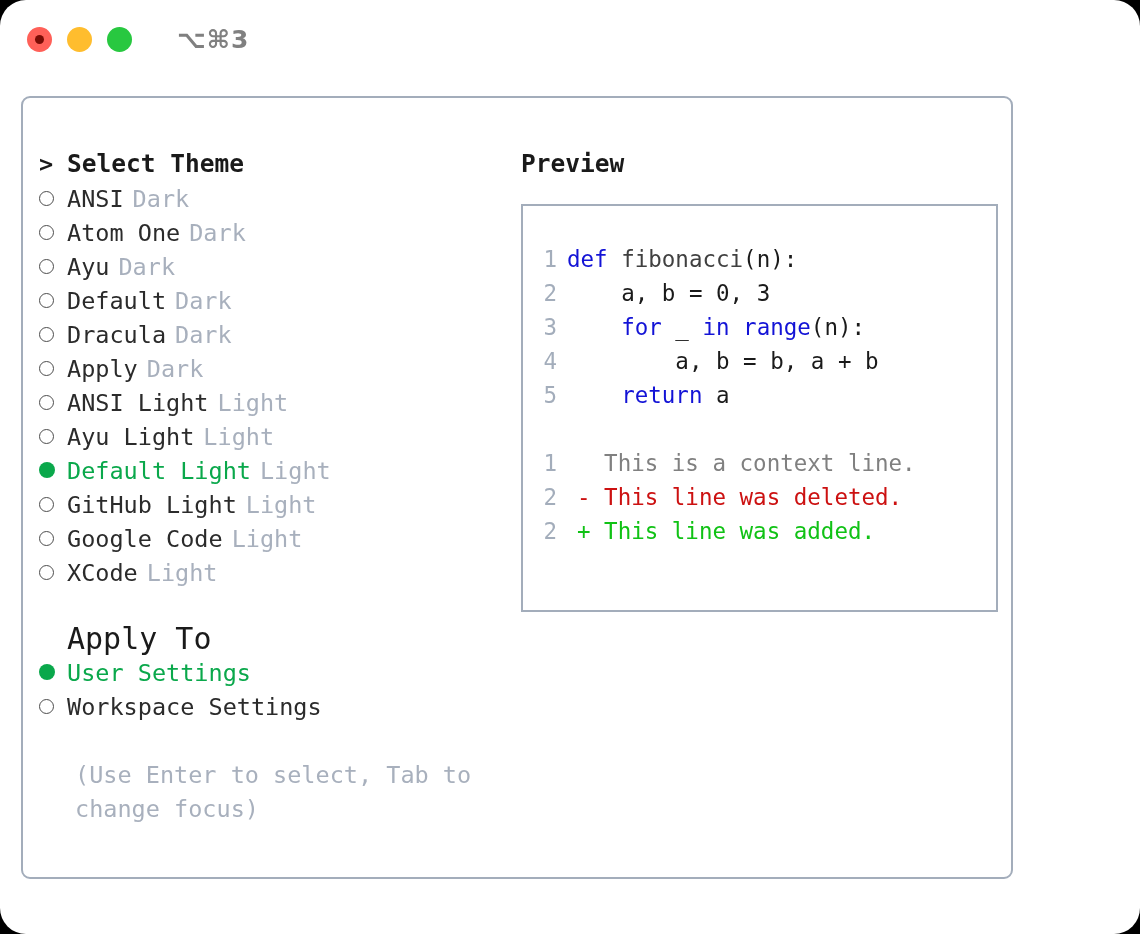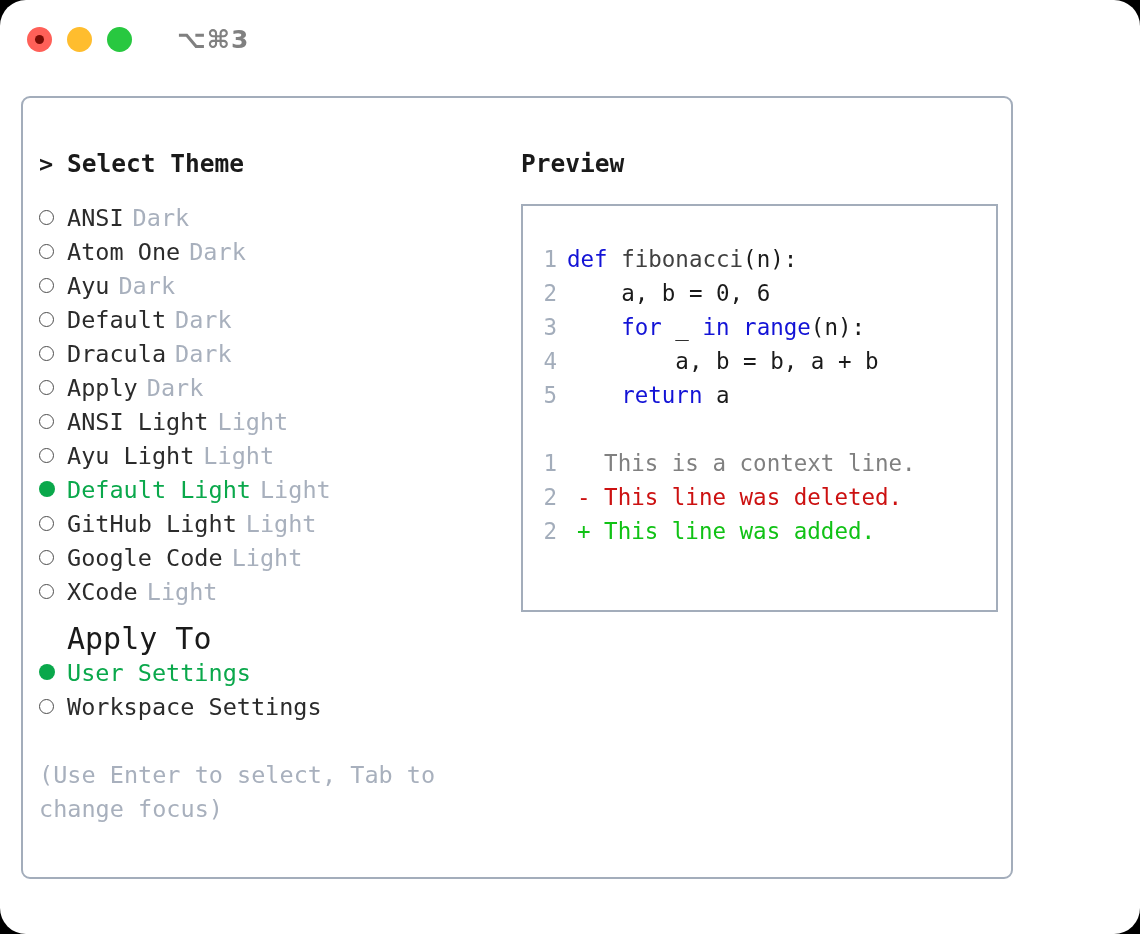--- a/index.html
+++ b/index.html
@@ -115,21 +115,21 @@
 
   #select-theme-header {
     font-weight: 700;
     color: #1a1a1a;
     font-size: 24.5px;
     height: 36px;
     line-height: 36px;
   }
   #select-theme-header .marker { font-weight: 700; color: #1a1a1a; }
 
-  .theme-name { color: #2b2b2b; margin-top: 19px; }
+  .theme-name { color: #2b2b2b; }
   .theme-name.selected { color: #0aa84b; }
   .theme-kind { color: #a8b0bd; padding-left: 9px; text-align: right; }
 
   .radio-hollow {
     width: 15px; height: 15px;
     border: 1.9px solid #4d4d4d;
     border-radius: 50%;
     display: inline-block;
     box-sizing: border-box;
     position: relative;
@@ -156,20 +156,21 @@
   }
   .apply-name { color: #2b2b2b; }
   .apply-name.selected { color: #0aa84b; text-align: right; }
 
   #hint {
     margin-top: 34px;
     color: #a8b0bd;
     font-size: 23.5px;
     line-height: 34px;
     width: 400px;
+    margin-left: 36px;
   }
 
   
   #right-col {
     position: absolute;
     left: 498px;
     top: 48px;
     width: 500px;
   }
   #preview-title {
@@ -270,21 +271,21 @@
 
         <div id="hint">(Use Enter to select, Tab to change focus)</div>
       </div>
 
       <div id="right-col">
         <div id="preview-title">Preview</div>
         <div id="preview-box">
           <div id="code-area">
             <div id="code-lines">
                 <div class="code-line"><span class="lineno">1</span><span class="code-text"><span class="tok-kw">def </span><span class="tok-fn">fibonacci</span><span class="tok-plain">(n):</span></span></div>
-                <div class="code-line"><span class="lineno">2</span><span class="code-text"><span class="tok-plain">    a, b = 0, 6</span></span></div>
+                <div class="code-line"><span class="lineno">2</span><span class="code-text"><span class="tok-plain">    a, b = 0, 3</span></span></div>
                 <div class="code-line"><span class="lineno">3</span><span class="code-text"><span class="tok-plain">    </span><span class="tok-kw">for</span><span class="tok-plain"> _ </span><span class="tok-kw">in</span><span class="tok-plain"> </span><span class="tok-kw">range</span><span class="tok-plain">(n):</span></span></div>
                 <div class="code-line"><span class="lineno">4</span><span class="code-text"><span class="tok-plain">        a, b = b, a + b</span></span></div>
                 <div class="code-line"><span class="lineno">5</span><span class="code-text"><span class="tok-plain">    </span><span class="tok-kw">return</span><span class="tok-plain"> a</span></span></div>
               </div>
             <div class="spacer-line"></div>
             <div id="diff-lines">
                 <div class="code-line"><span class="lineno">1</span><span class="diff-ctx" style="padding-left: 10px;"> </span><span class="diff-ctx"> This is a context line.</span></div>
                 <div class="code-line"><span class="lineno">2</span><span class="diff-del" style="padding-left: 10px;">-</span><span class="diff-del"> This line was deleted.</span></div>
                 <div class="code-line"><span class="lineno">2</span><span class="diff-add" style="padding-left: 10px;">+</span><span class="diff-add"> This line was added.</span></div>
               </div>

